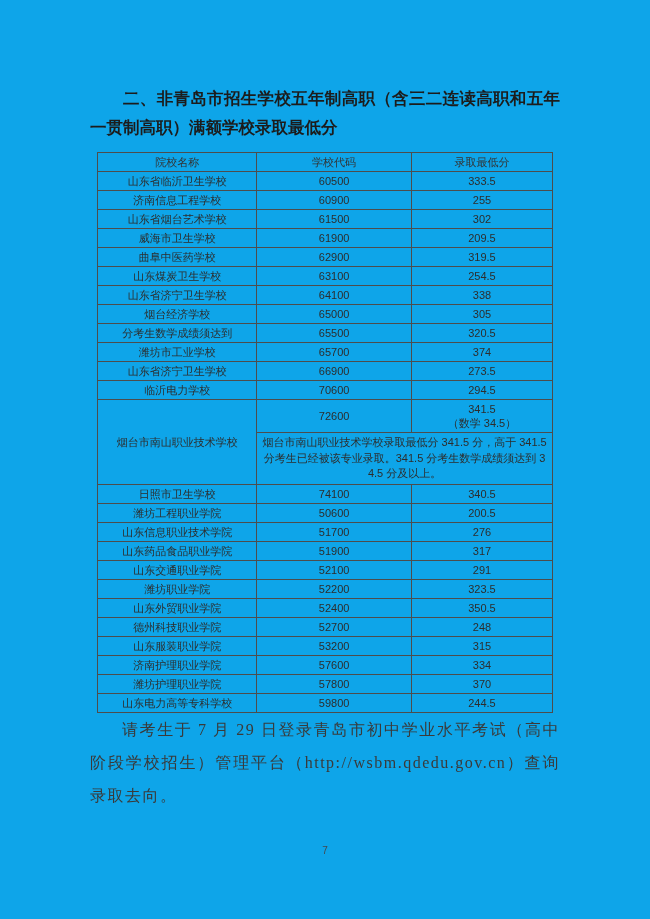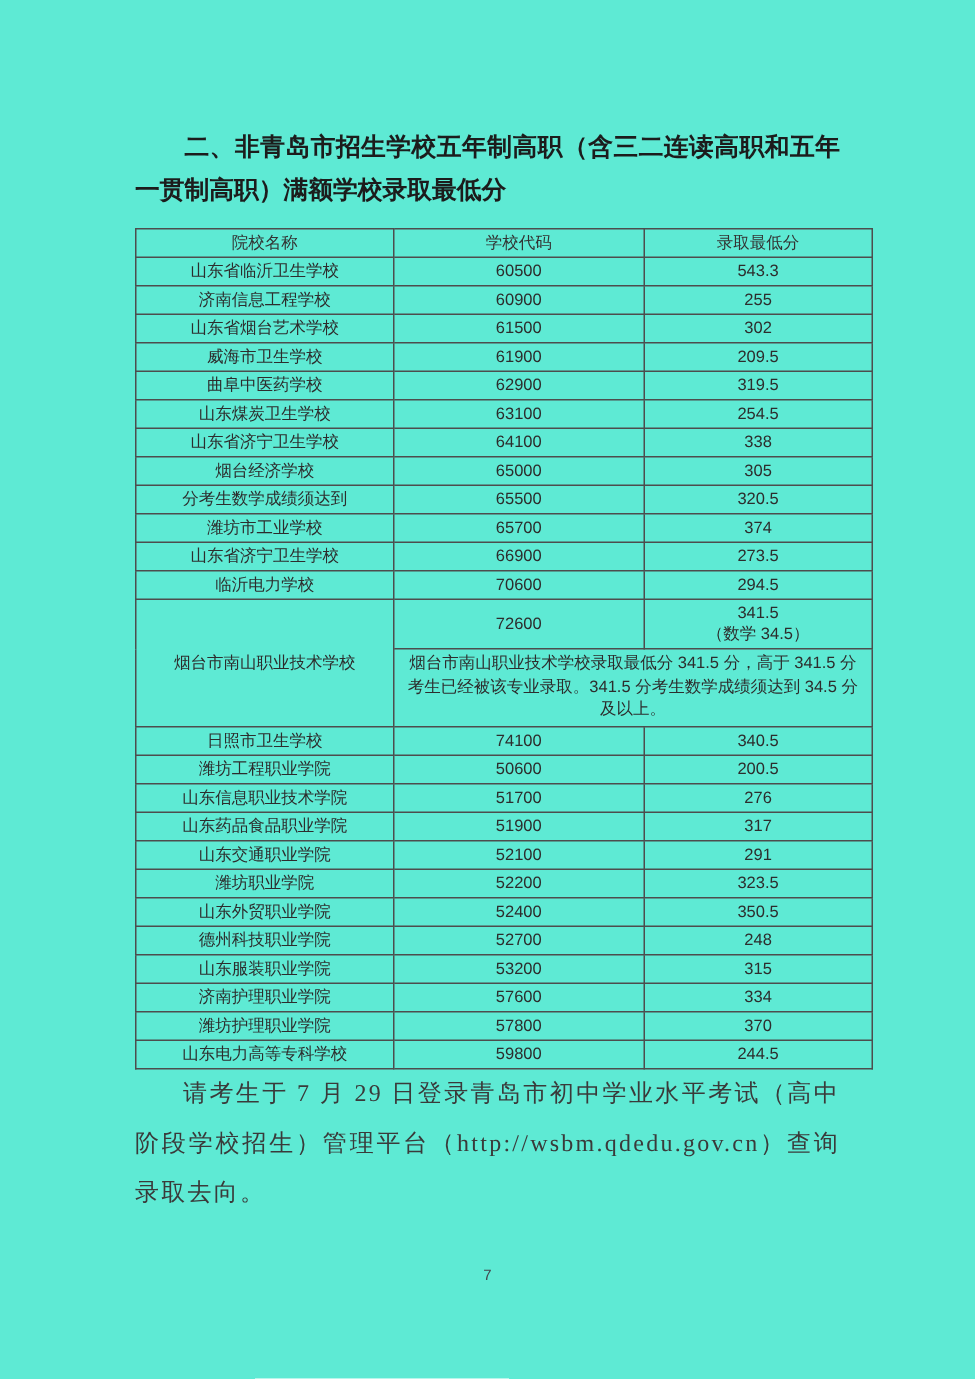--- a/index.html
+++ b/index.html
@@ -1,21 +1,21 @@
 <!DOCTYPE html>
 <html><head>
 <meta charset="utf-8">
 <style>
   * { box-sizing: border-box; }
   html, body { margin: 0; padding: 0; background: #ffffff; }
   .page {
     position: relative;
     width: 650px;
     height: 919px;
-    background: #5eead4;
+    background: #0ea5e9;
     font-family: "Liberation Sans", sans-serif;
     color: #2d2d2d;
     overflow: hidden;
   }
   .content {
     position: absolute;
     left: 90px;
     top: 84px;
     width: 470px;
   }
@@ -24,21 +24,21 @@
     font-weight: bold;
     line-height: 29px;
     color: #1c1c1c;
     text-indent: 2em;
     margin: 0 0 10px 0;
     text-align: justify;
   }
   table.score-table {
     border-collapse: collapse;
     table-layout: fixed;
-    width: 492px;
+    width: 456px;
     margin: 0 auto;
   }
   .score-table th, .score-table td {
     border: 1px solid #4d4d4d;
     font-size: 11px;
     font-weight: normal;
     color: #2d2d2d;
     text-align: center;
     padding: 2px 3px;
     line-height: 14px;
@@ -97,21 +97,21 @@
         <tr>
           <th>院校名称</th>
           <th>学校代码</th>
           <th>录取最低分</th>
         </tr>
       </thead>
       <tbody>
           <tr>
             <td>山东省临沂卫生学校</td>
             <td>60500</td>
-            <td>543.3</td>
+            <td>333.5</td>
           </tr>
           <tr>
             <td>济南信息工程学校</td>
             <td>60900</td>
             <td>255</td>
           </tr>
           <tr>
             <td>山东省烟台艺术学校</td>
             <td>61500</td>
             <td>302</td>

